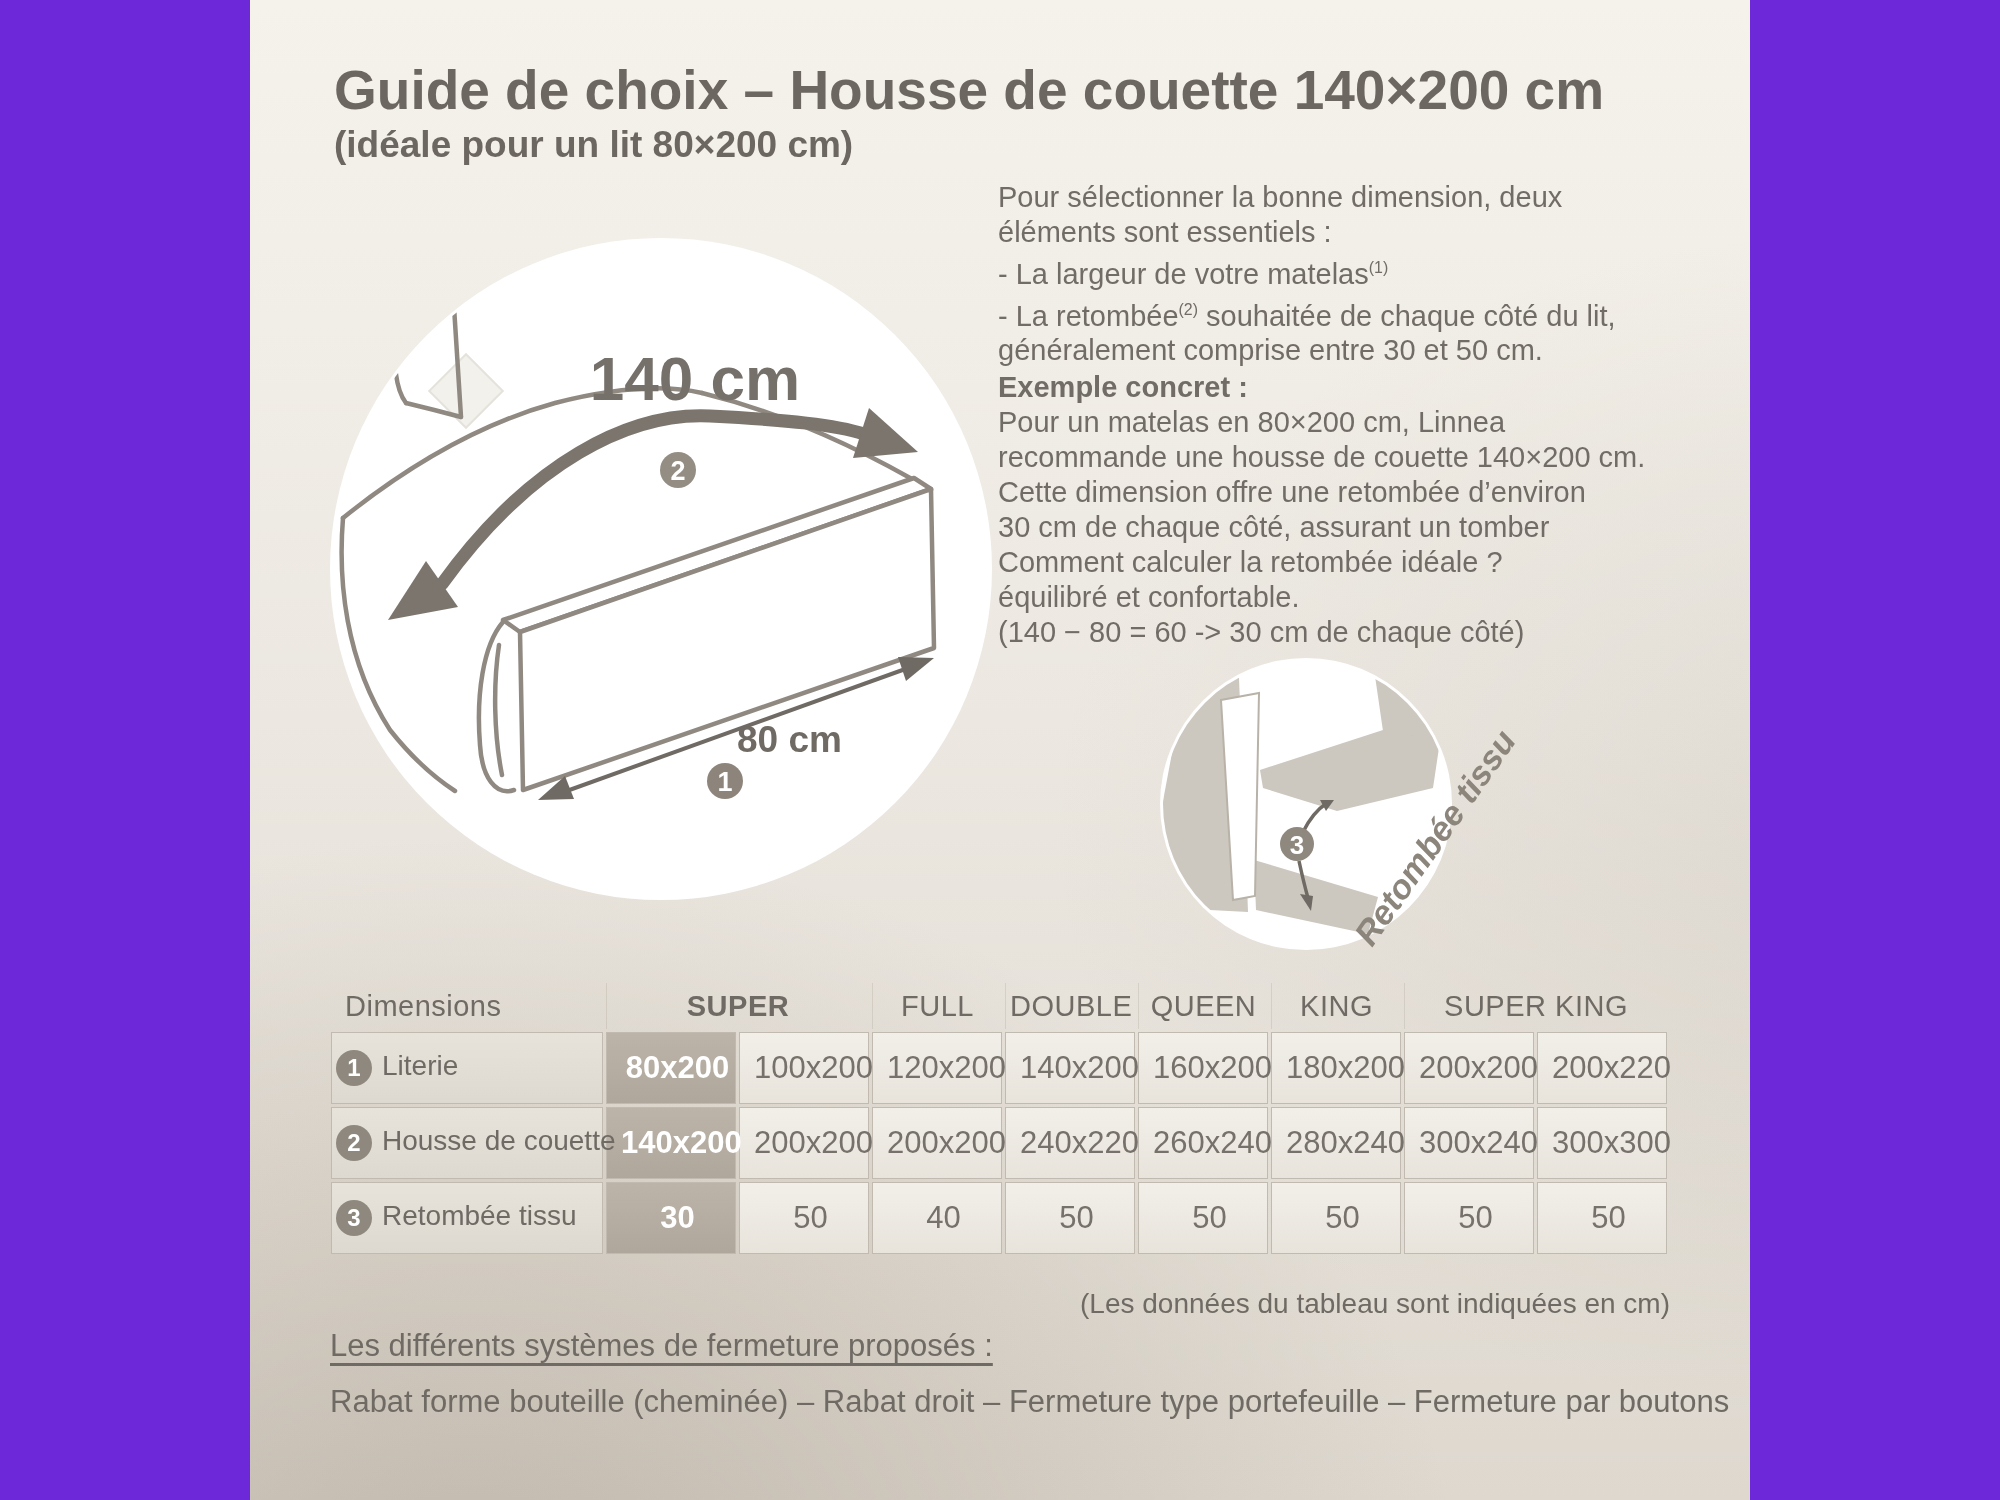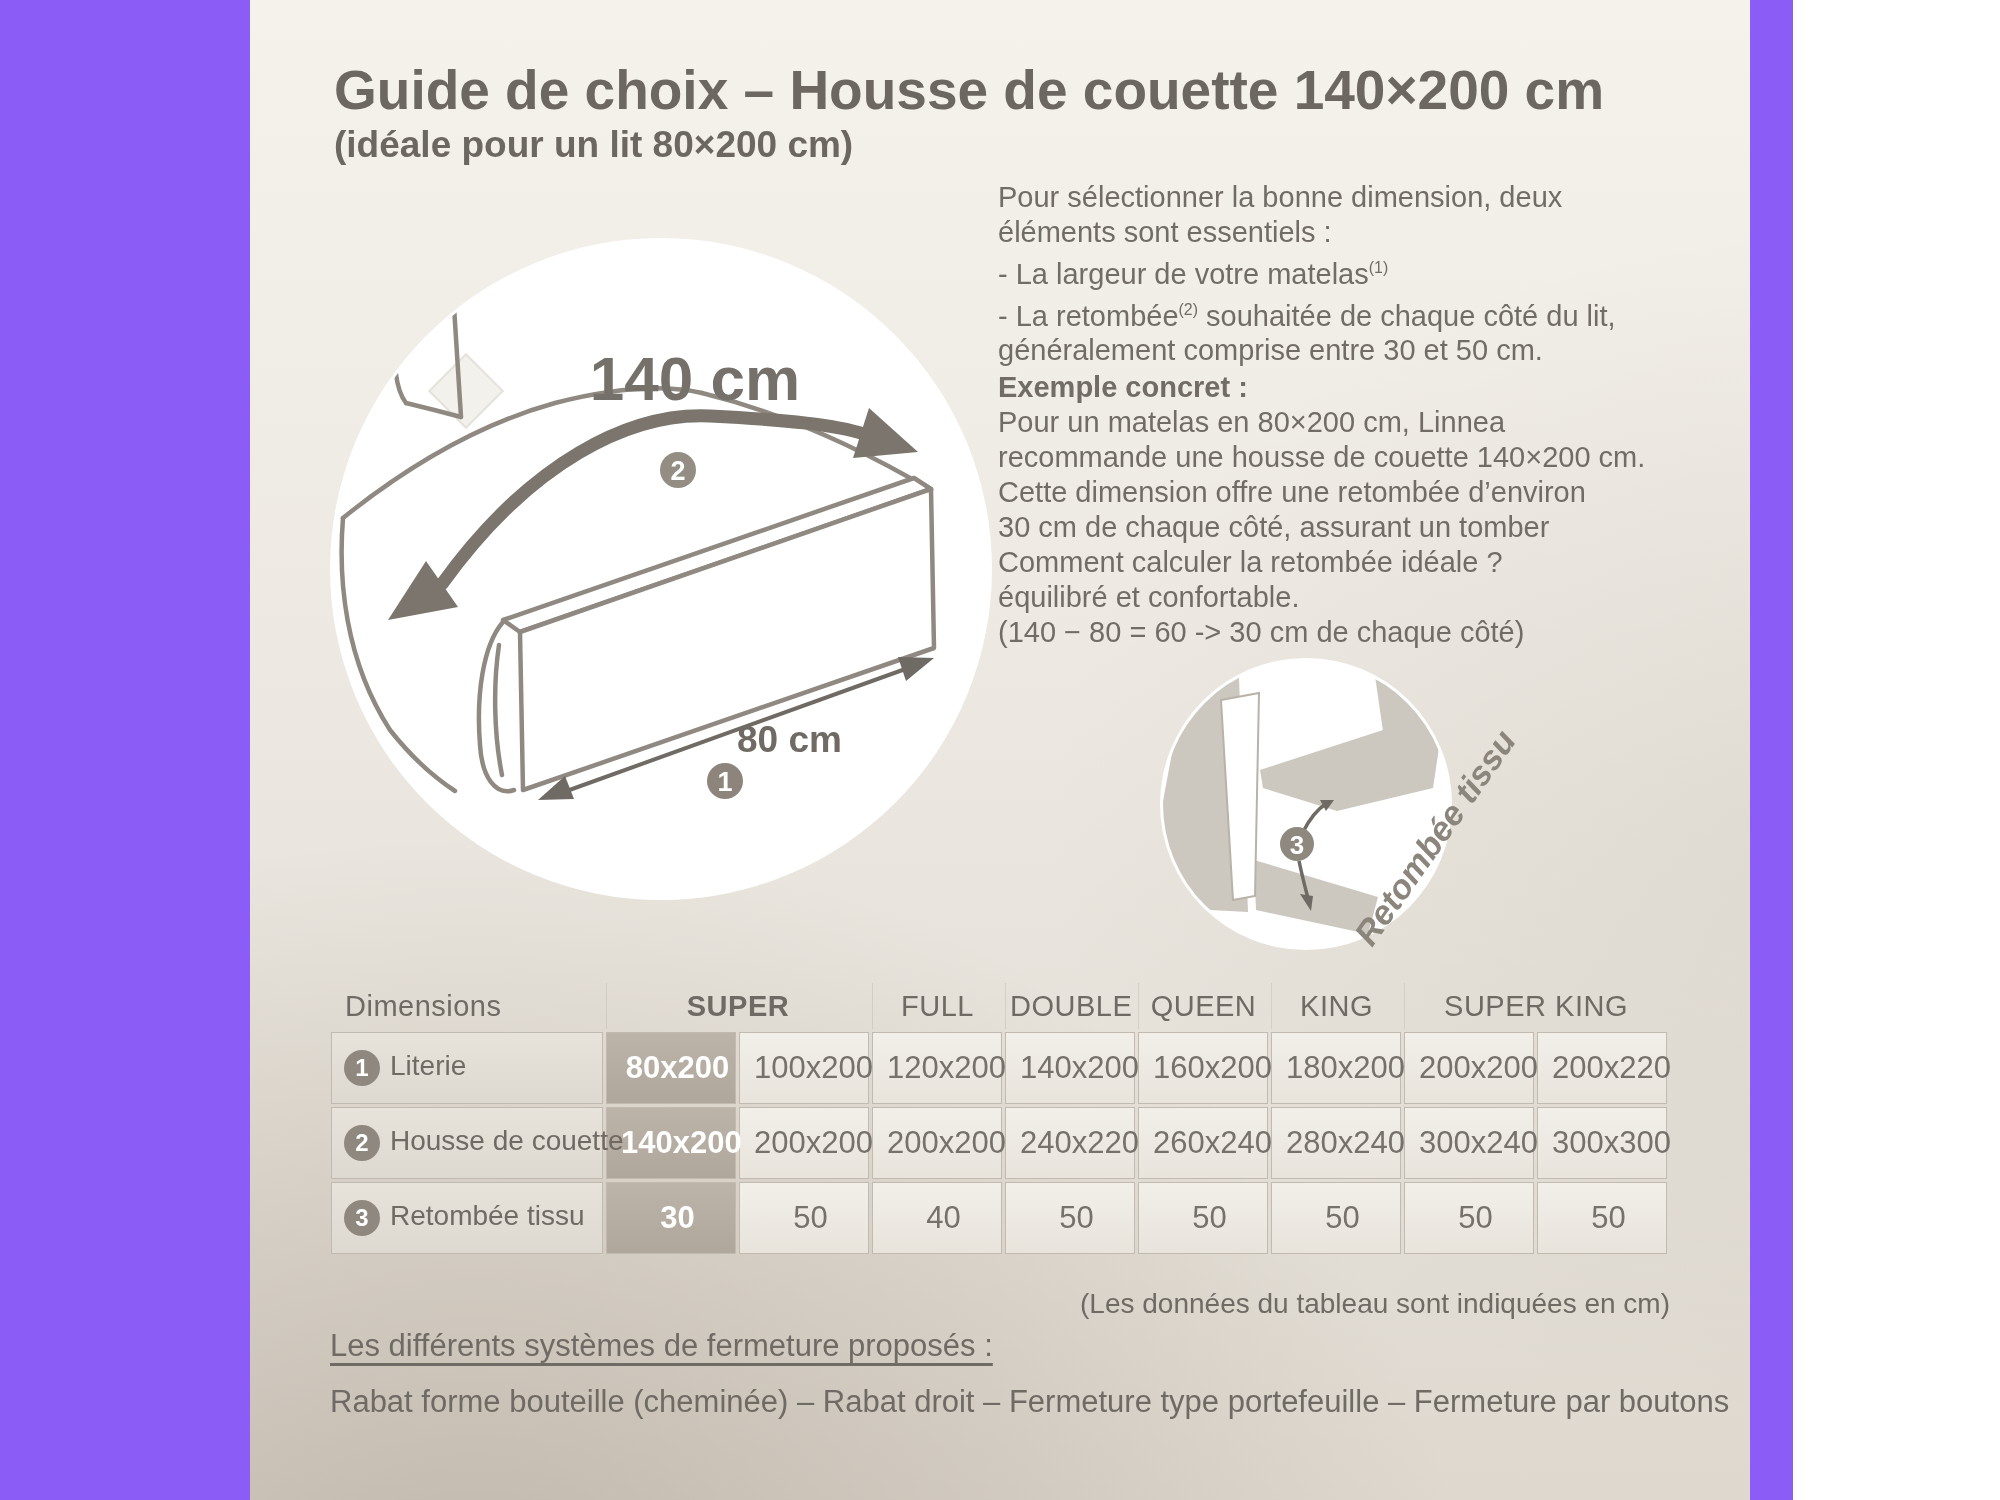--- a/index.html
+++ b/index.html
@@ -1,18 +1,18 @@
 <!DOCTYPE html>
 <html><head>
 <meta charset="utf-8">
 <style>
   html,body{margin:0;padding:0;background:#ffffff;}
   body{width:2000px;height:1500px;position:relative;overflow:hidden;
        font-family:"Liberation Sans",sans-serif;color:#6f6a64;}
-  .canvas{position:absolute;left:0;top:0;width:1793px;height:1500px;background:#8b5cf6;}
+  .canvas{position:absolute;left:0;top:0;width:2000px;height:1500px;background:#6d28d9;}
   .content{position:absolute;left:250px;top:0;width:1500px;height:1500px;overflow:hidden;
     background:
       radial-gradient(120% 95% at 15% 108%, rgba(125,110,92,0.30), rgba(125,110,92,0) 55%),
       radial-gradient(110% 80% at 108% 55%, rgba(140,128,110,0.12), rgba(140,128,110,0) 50%),
       linear-gradient(180deg,#f5f2ec 0%,#ece8e1 48%,#ded8cf 100%);}
   .page-title{position:absolute;left:84px;top:58px;font-size:55px;font-weight:bold;color:#6c6761;}
   .page-subtitle{position:absolute;left:84px;top:124px;font-size:37px;font-weight:bold;color:#6c6761;}
   .textcol{position:absolute;left:748px;width:700px;font-size:29px;line-height:35px;color:#716c66;}
   .intro{top:180px;}
   .example{top:370px;}
@@ -24,21 +24,21 @@
   table.size-table{position:absolute;left:78px;top:980px;width:1342px;table-layout:fixed;
     border-collapse:separate;border-spacing:3px;}
   table.size-table col.c-label{width:272px;}
   thead th{height:46px;font-size:29px;font-weight:normal;color:#6f6a64;text-align:center;
     vertical-align:middle;padding:0 4px;letter-spacing:0.5px;border-left:1px solid rgba(165,155,140,0.25);}
   thead th:first-child{text-align:left;padding-left:14px;border-left:none;}
   thead th:nth-child(2){font-weight:bold;}
   tbody td{height:72px;box-sizing:border-box;text-align:center;vertical-align:middle;
     font-size:31px;color:#76716a;border:1px solid #c0bab0;
     background:linear-gradient(180deg,#f2efe9 0%,#e8e4dc 100%);padding-left:14px;}
-  tbody td.rowlabel{text-align:left;padding-left:12px;font-size:28px;white-space:nowrap;color:#6f6a64;
+  tbody td.rowlabel{text-align:left;padding-left:4px;font-size:28px;white-space:nowrap;color:#6f6a64;
     background:linear-gradient(180deg,#e7e3db 0%,#ddd9d1 100%);}
   tbody td.hl{background:linear-gradient(180deg,#bcb4a9 0%,#afa79b 100%);color:#ffffff;font-weight:bold;}
   .badge{display:inline-block;width:36px;height:36px;border-radius:50%;background:#8e887e;color:#fff;
     font-size:24px;font-weight:bold;text-align:center;line-height:36px;margin-right:10px;vertical-align:middle;}
   .table-note{position:absolute;right:80px;top:1288px;font-size:28px;color:#6f6a64;}
   .closures-heading{position:absolute;left:80px;top:1328px;font-size:31px;color:#6f6a64;
     text-decoration:underline;text-underline-offset:7px;}
   .closures-list{position:absolute;left:80px;top:1384px;font-size:31px;color:#6f6a64;}
   .watermark{position:absolute;left:26px;top:1408px;display:flex;align-items:center;gap:14px;
     opacity:0.5;color:#c4baab;}

